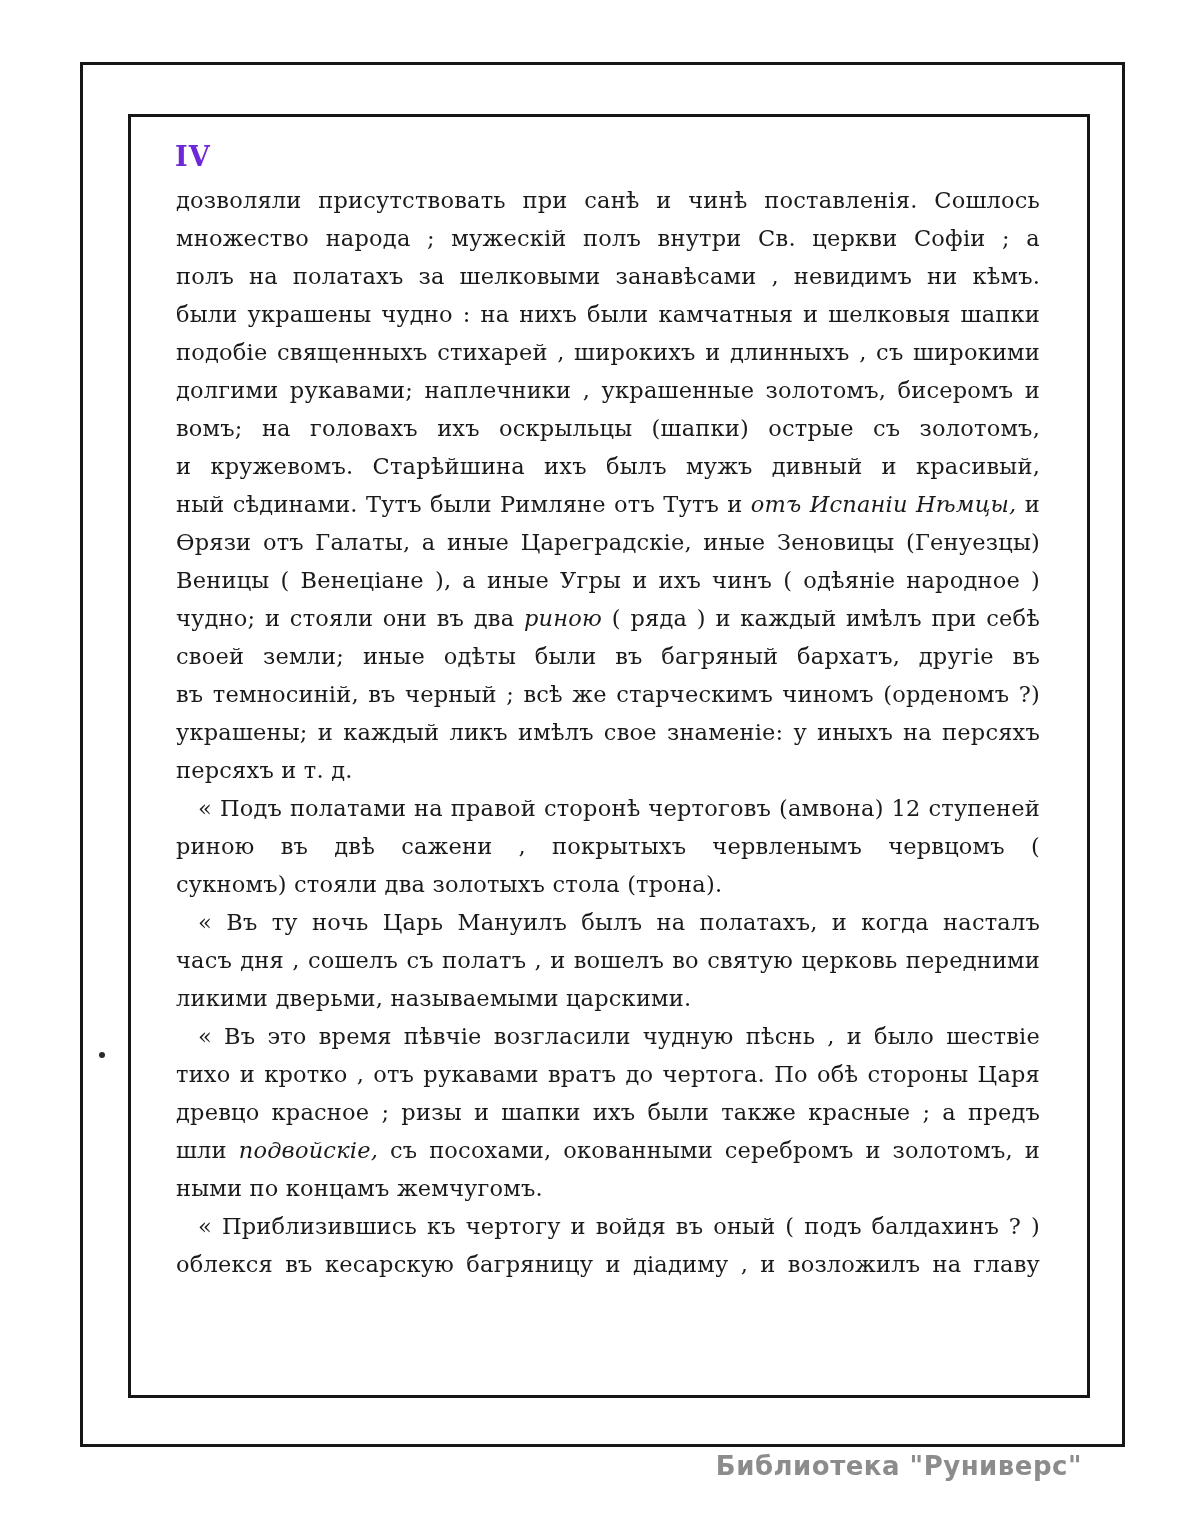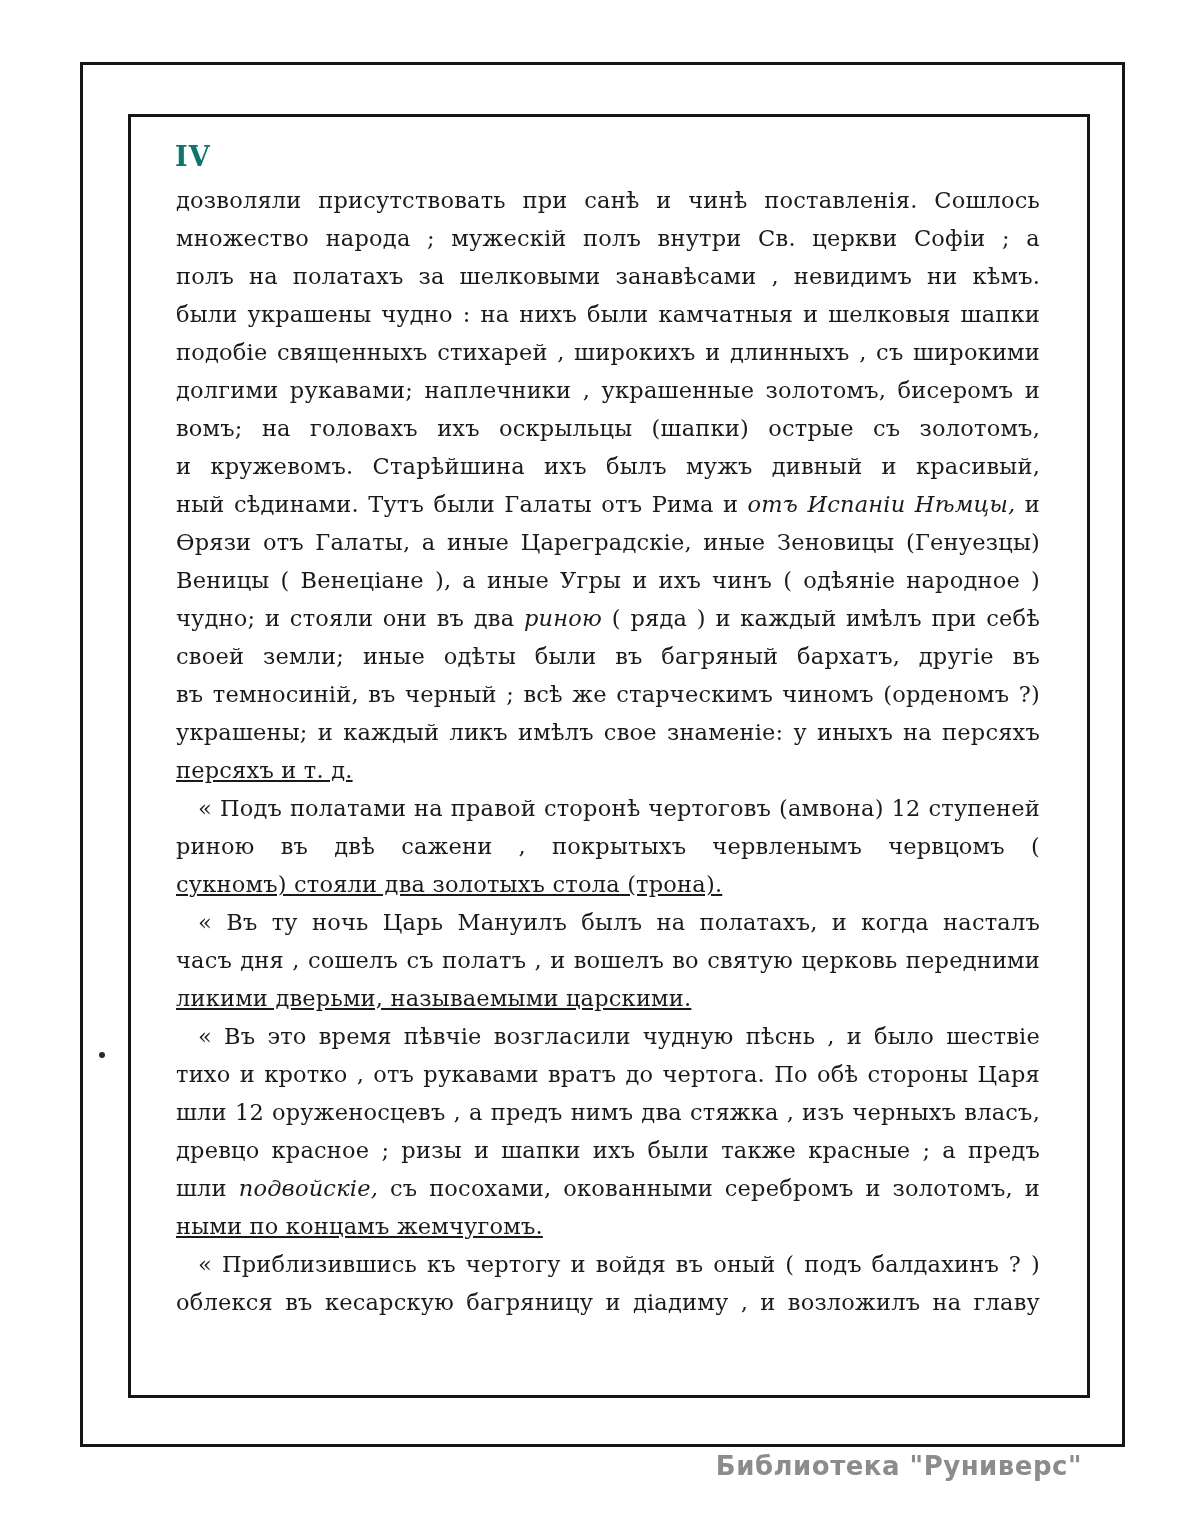--- a/index.html
+++ b/index.html
@@ -31,21 +31,21 @@
     height: 1278px;
     border: 3px solid #161616;
   }
   .page-number {
     position: absolute;
     left: 175px;
     top: 141px;
     font-size: 27px;
     font-weight: 700;
     letter-spacing: 1px;
-    color: #0f766e;
+    color: #6d28d9;
   }
   .text-block {
     position: absolute;
     left: 176px;
     top: 181px;
     width: 864px;
     color: #1a1a1a;
   }
   .line {
     font-size: 22.5px;
@@ -53,21 +53,20 @@
     line-height: 38px;
     height: 38px;
     letter-spacing: 0.2px;
     text-align: justify;
     text-align-last: justify;
     overflow: hidden;
   }
   .line.no-just {
     text-align: right;
     text-align-last: left;
-    text-decoration: underline;
   }
   .line.indent {
     padding-left: 22px;
   }
   .line .it {
     font-style: italic;
   }
   .ink-speck {
     position: absolute;
     left: 99px;
@@ -97,37 +96,36 @@
   <div class="page-number">IV</div>
   <div class="text-block">
       <div class="line"><span>дозволяли присутствовать при санѣ и чинѣ поставленія. Сошлось многое</span></div>
       <div class="line"><span>множество народа ; мужескій полъ внутри Св. церкви Софіи ; а женскій</span></div>
       <div class="line"><span>полъ на полатахъ за шелковыми занавѣсами , невидимъ ни кѣмъ. Пѣвцы</span></div>
       <div class="line"><span>были украшены чудно : на нихъ были камчатныя и шелковыя шапки на</span></div>
       <div class="line"><span>подобіе священныхъ стихарей , широкихъ и длинныхъ , съ широкими и</span></div>
       <div class="line"><span>долгими рукавами; наплечники , украшенные золотомъ, бисеромъ и круже-</span></div>
       <div class="line"><span>вомъ; на головахъ ихъ оскрыльцы (шапки) острые съ золотомъ, бисеромъ</span></div>
       <div class="line"><span>и кружевомъ. Старѣйшина ихъ былъ мужъ дивный и красивый, убѣлен-</span></div>
-      <div class="line"><span>ный сѣдинами. Тутъ были Галаты отъ Рима и </span><span class="it">отъ Испаніи Нѣмцы,</span><span> и</span></div>
+      <div class="line"><span>ный сѣдинами. Тутъ были Римляне отъ Тутъ и </span><span class="it">отъ Испаніи Нѣмцы,</span><span> и</span></div>
       <div class="line"><span>Ѳрязи отъ Галаты, а иные Цареградскіе, иные Зеновицы (Генуезцы) иные,</span></div>
       <div class="line"><span>Веницы ( Венеціане ), а иные Угры и ихъ чинъ ( одѣяніе народное ) было</span></div>
       <div class="line"><span>чудно; и стояли они въ два </span><span class="it">риною</span><span> ( ряда ) и каждый имѣлъ при себѣ знамя</span></div>
       <div class="line"><span>своей земли; иные одѣты были въ багряный бархатъ, другіе въ вишневый,</span></div>
       <div class="line"><span>въ темносиній, въ черный ; всѣ же старческимъ чиномъ (орденомъ ?) пре-</span></div>
       <div class="line"><span>украшены; и каждый ликъ имѣлъ свое знаменіе: у иныхъ на персяхъ жем-</span></div>
       <div class="line no-just"><span>персяхъ и т. д.</span></div>
       <div class="line indent"><span>« Подъ полатами на правой сторонѣ чертоговъ (амвона) 12 ступеней ши-</span></div>
       <div class="line"><span>риною въ двѣ сажени , покрытыхъ червленымъ червцомъ ( пурпуровымъ</span></div>
       <div class="line no-just"><span>сукномъ) стояли два золотыхъ стола (трона).</span></div>
       <div class="line indent"><span>« Въ ту ночь Царь Мануилъ былъ на полатахъ, и когда насталъ первый</span></div>
       <div class="line"><span>часъ дня , сошелъ съ полатъ , и вошелъ во святую церковь передними ве-</span></div>
       <div class="line no-just"><span>ликими дверьми, называемыми царскими.</span></div>
       <div class="line indent"><span>« Въ это время пѣвчіе возгласили чудную пѣснь , и было шествіе Царя</span></div>
       <div class="line"><span>тихо и кротко , отъ рукавами вратъ до чертога. По обѣ стороны Царя</span></div>
-      <div class="line"><span>шли 12 оруженосцевъ , а предъ нимъ два стяжка , изъ черныхъ власъ,</span></div>
       <div class="line"><span>древцо красное ; ризы и шапки ихъ были также красные ; а предъ ними</span></div>
       <div class="line"><span>шли </span><span class="it">подвойскіе,</span><span> съ посохами, окованными серебромъ и золотомъ, и усажен-</span></div>
       <div class="line no-just"><span>ными по концамъ жемчугомъ.</span></div>
       <div class="line indent"><span>« Приблизившись къ чертогу и войдя въ оный ( подъ балдахинъ ? ) Царь</span></div>
       <div class="line"><span>облекся въ кесарскую багряницу и діадиму , и возложилъ на главу вѣнецъ</span></div>
     </div>
   <div class="ink-speck"></div>
   <div class="watermark">Библиотека "Руниверс"</div>
 </div>
 

